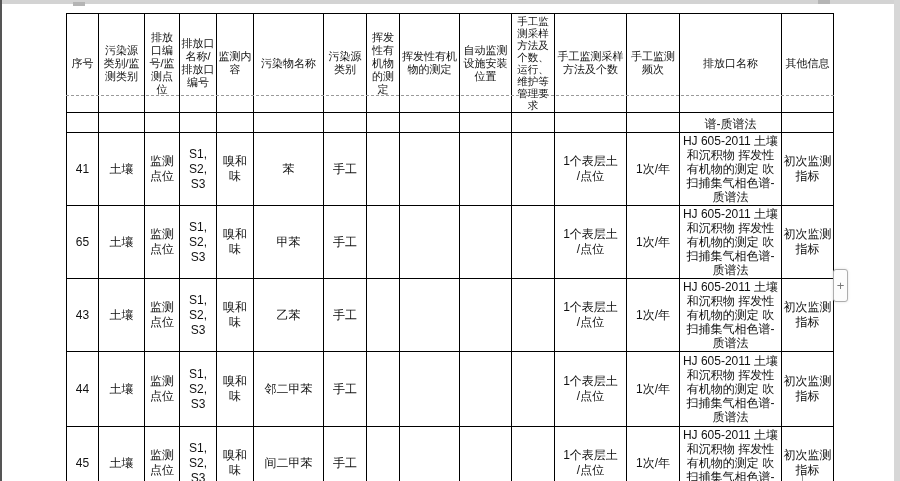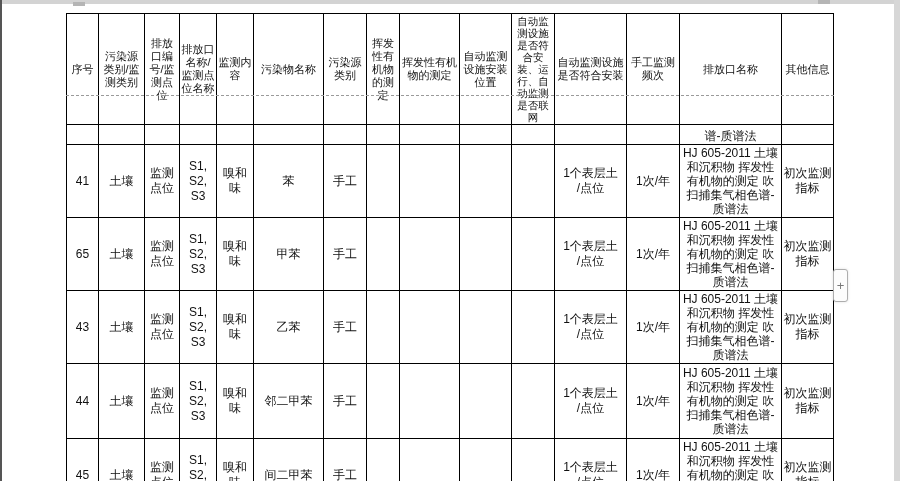--- a/index.html
+++ b/index.html
@@ -85,29 +85,29 @@
       <col style="width:72px">
     <col style="width:53px">
       <col style="width:102px">
       <col style="width:52px">
   </colgroup>
   <thead>
     <tr class="r-header">
       <th class="col-no">序号</th>
       <th class="col-category">污染源类别/监测类别</th>
       <th class="col-outlet_no">排放口编号/监测点位</th>
-      <th class="col-outlet_name">排放口名称/监测点位名称</th>
+      <th class="col-outlet_name">排放口名称/排放口编号</th>
       <th class="col-content">监测内容</th>
       <th class="col-pollutant">污染物名称</th>
       <th class="col-facility">污染源类别</th>
       <th class="col-networked">挥发性有机物的测定</th>
       <th class="col-instrument">挥发性有机物的测定</th>
       <th class="col-install_pos">自动监测设施安装位置</th>
-      <th class="col-compliance">自动监测设施是否符合安装、运行、自动监测是否联网</th>
-      <th class="col-sampling">自动监测设施是否符合安装</th>
+      <th class="col-compliance">手工监测采样方法及个数、运行、维护等管理要求</th>
+      <th class="col-sampling">手工监测采样方法及个数</th>
       <th class="col-frequency">手工监测频次</th>
       <th class="col-method">排放口名称</th>
       <th class="col-other">其他信息</th>
     </tr>
   </thead>
   <tbody>
     <tr class="r-partial">
       <td></td>
       <td></td>
       <td></td>

